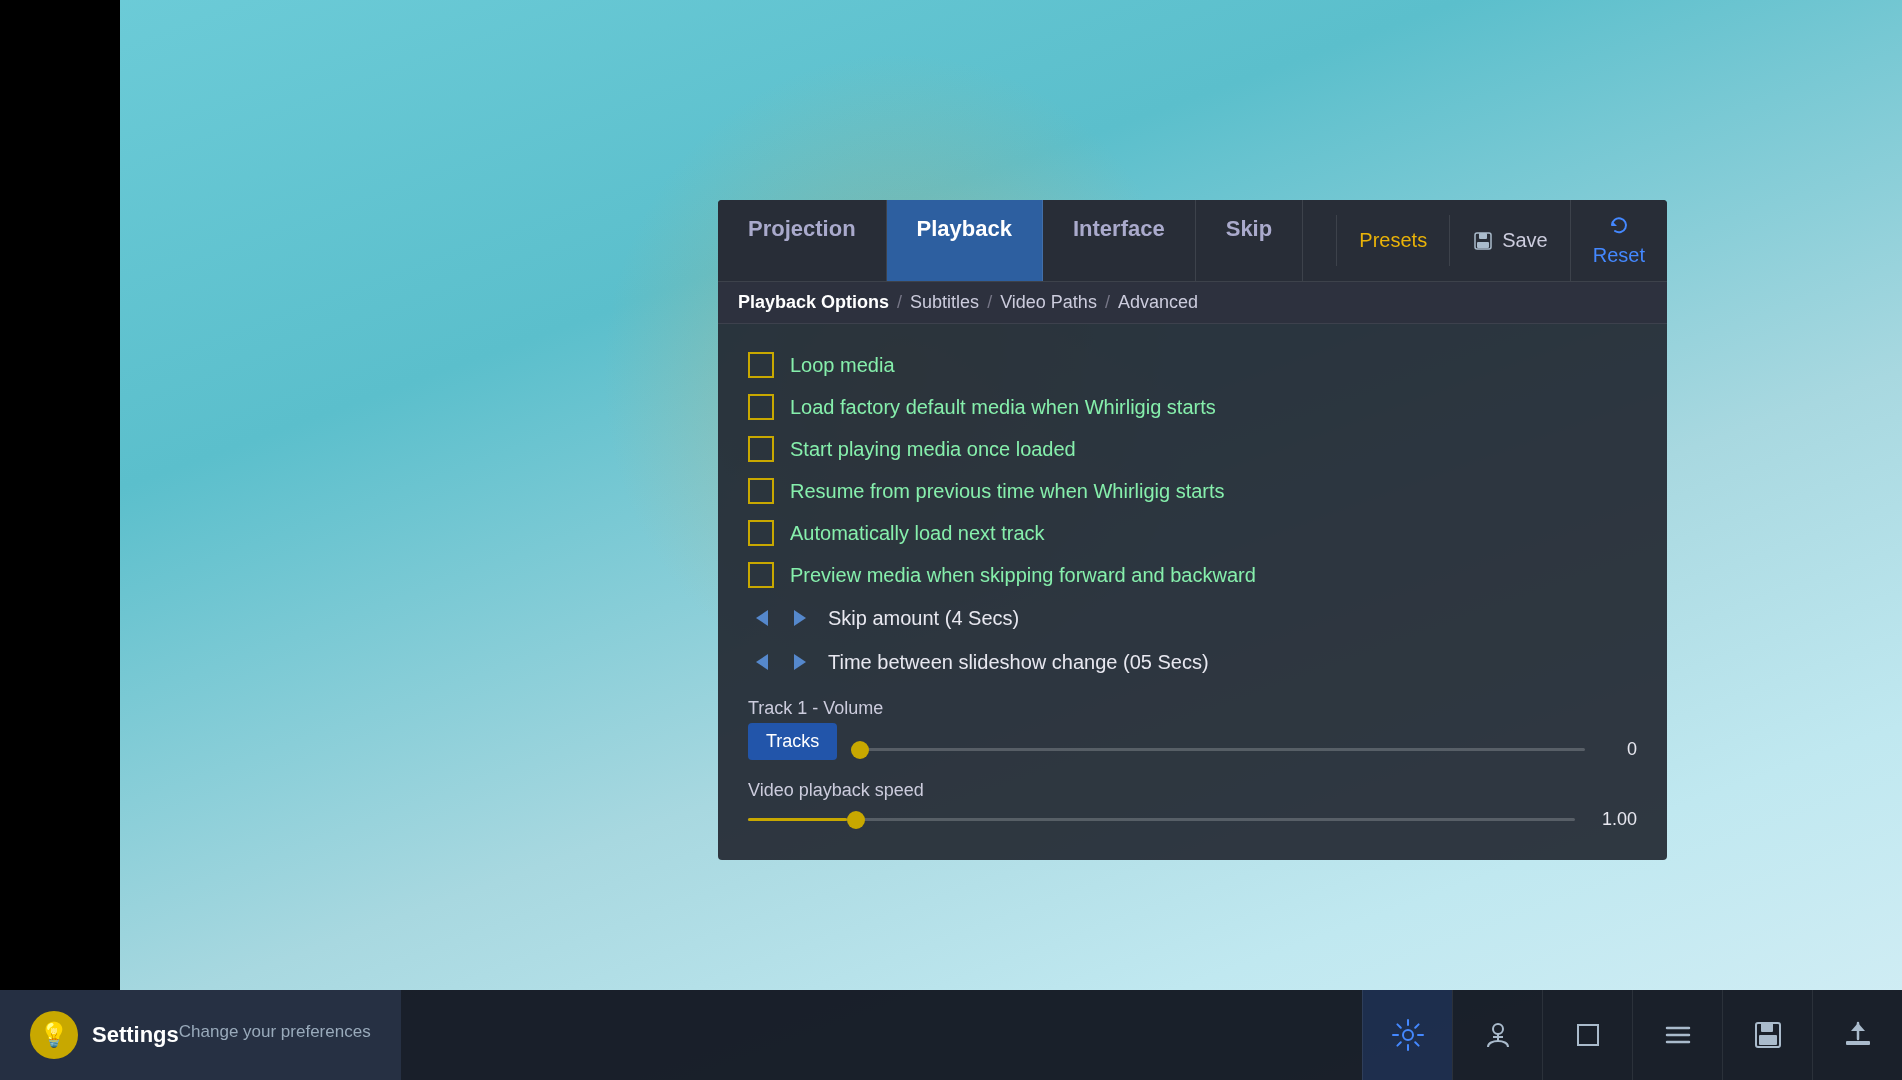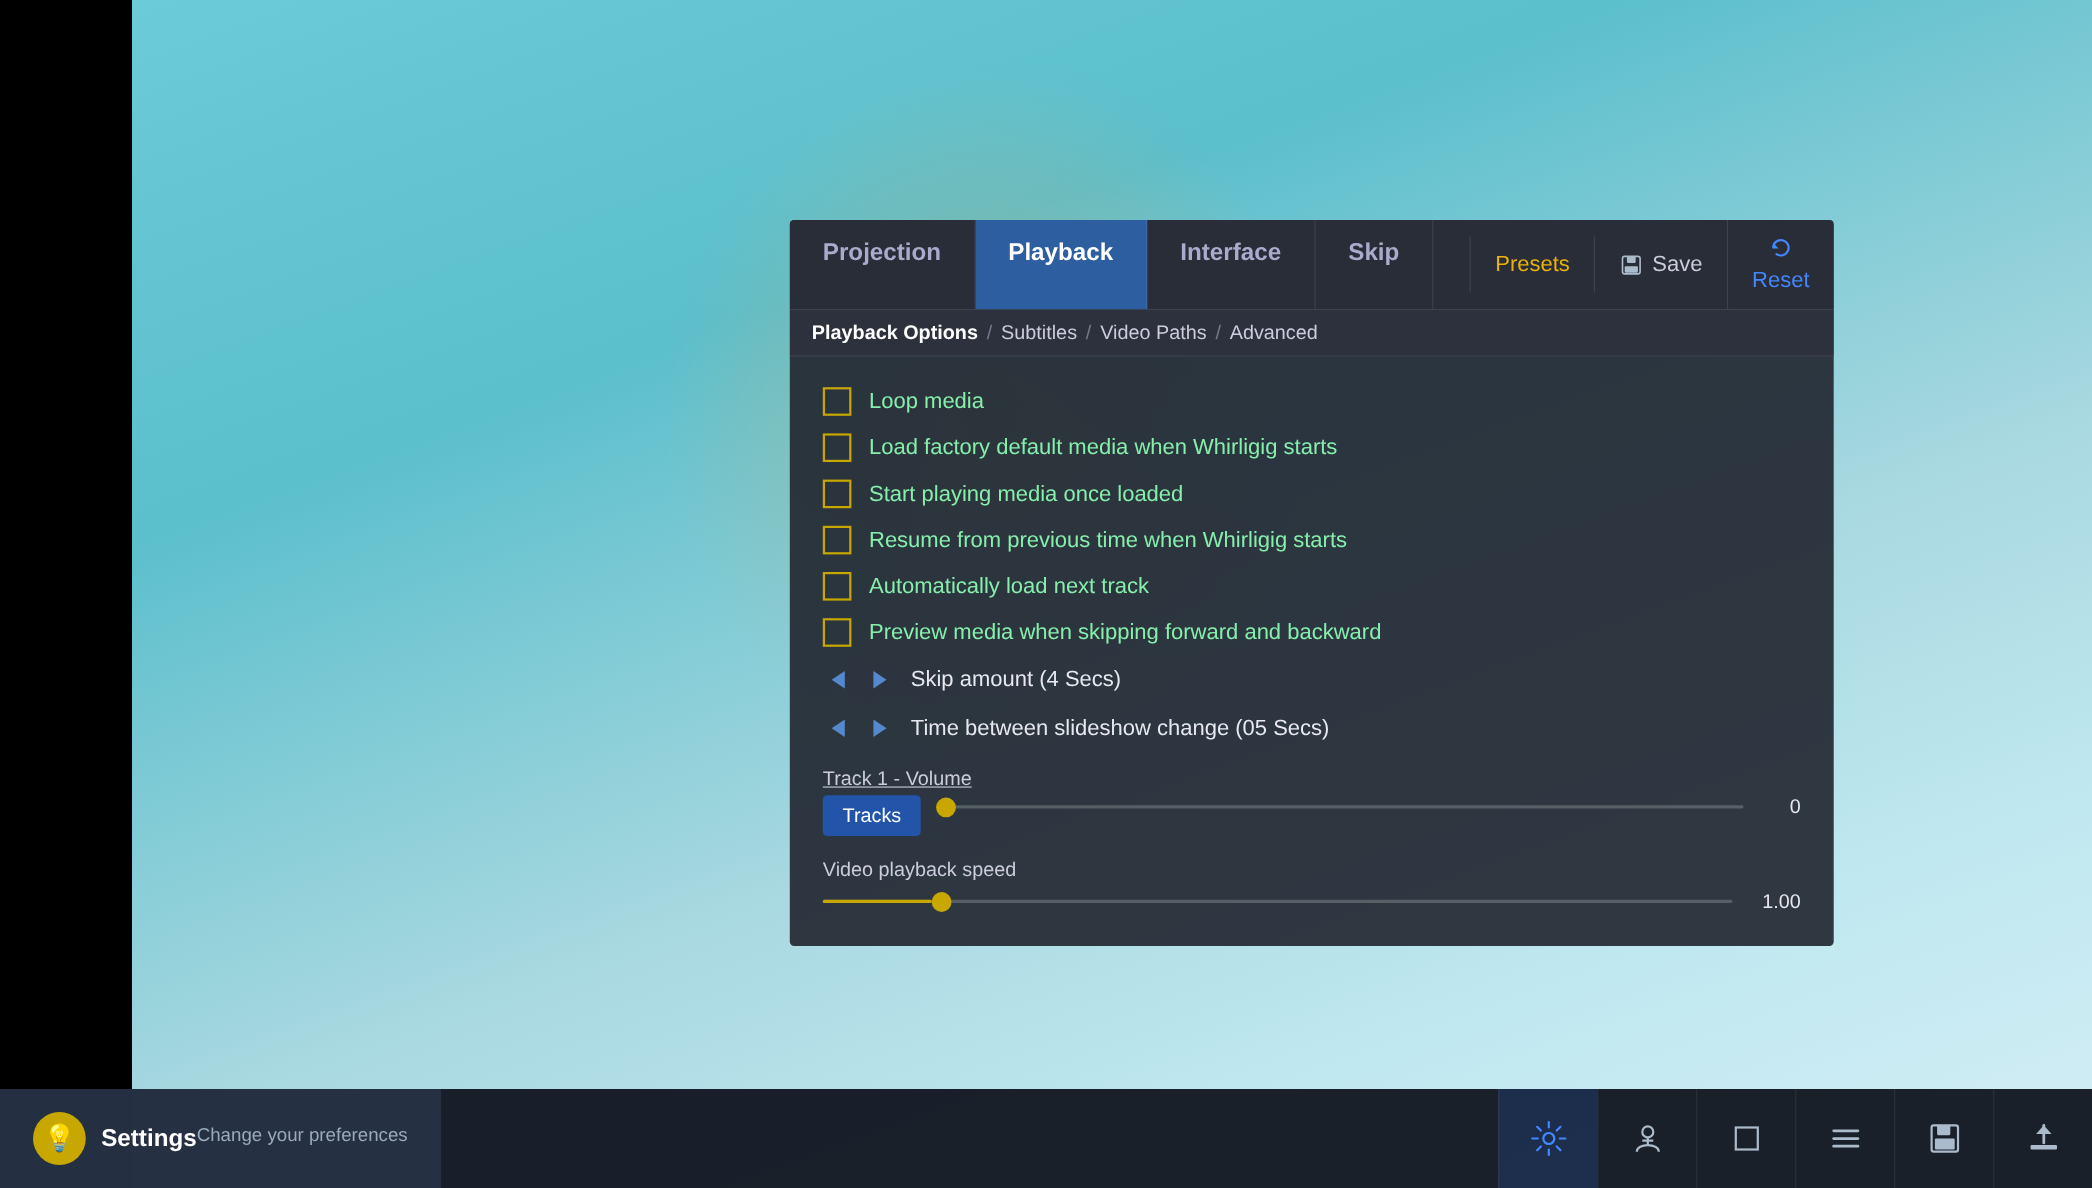--- a/index.html
+++ b/index.html
@@ -194,40 +194,39 @@
       margin-left: 4px;
     }
 
     
     .tracks-section {
       margin-top: 14px;
     }
 
     .tracks-row {
       display: flex;
-      align-items: flex-start;
+      align-items: flex-end;
       gap: 14px;
     }
 
     .tracks-btn {
       background: #2255aa;
       color: #fff;
       border: none;
       padding: 8px 18px;
       font-size: 18px;
       border-radius: 4px;
       cursor: pointer;
       white-space: nowrap;
     }
 
     .track-label {
       font-size: 18px;
       color: #ccd;
       margin-bottom: 4px;
-      text-decoration: underline;
     }
 
     .slider-container {
       flex: 1;
       display: flex;
       align-items: center;
       gap: 12px;
     }
 
     .slider-track {

